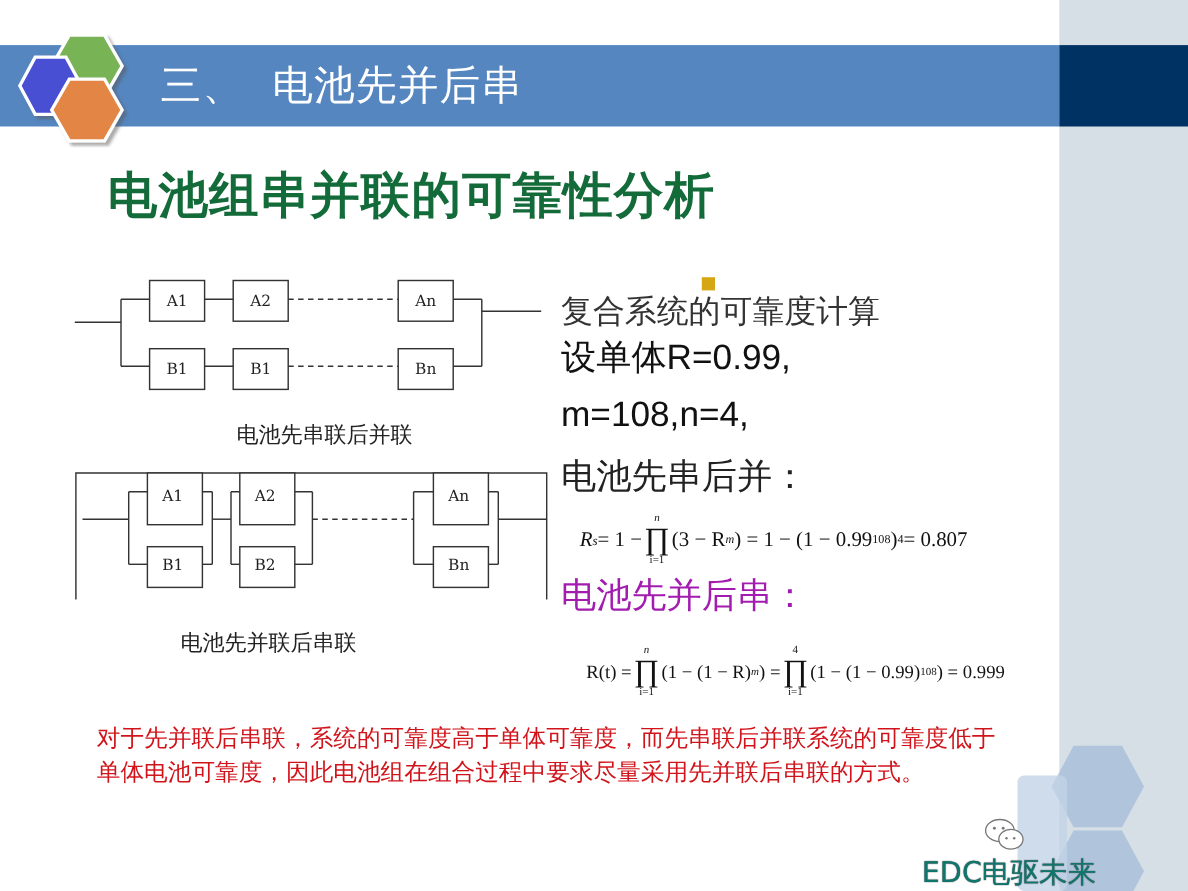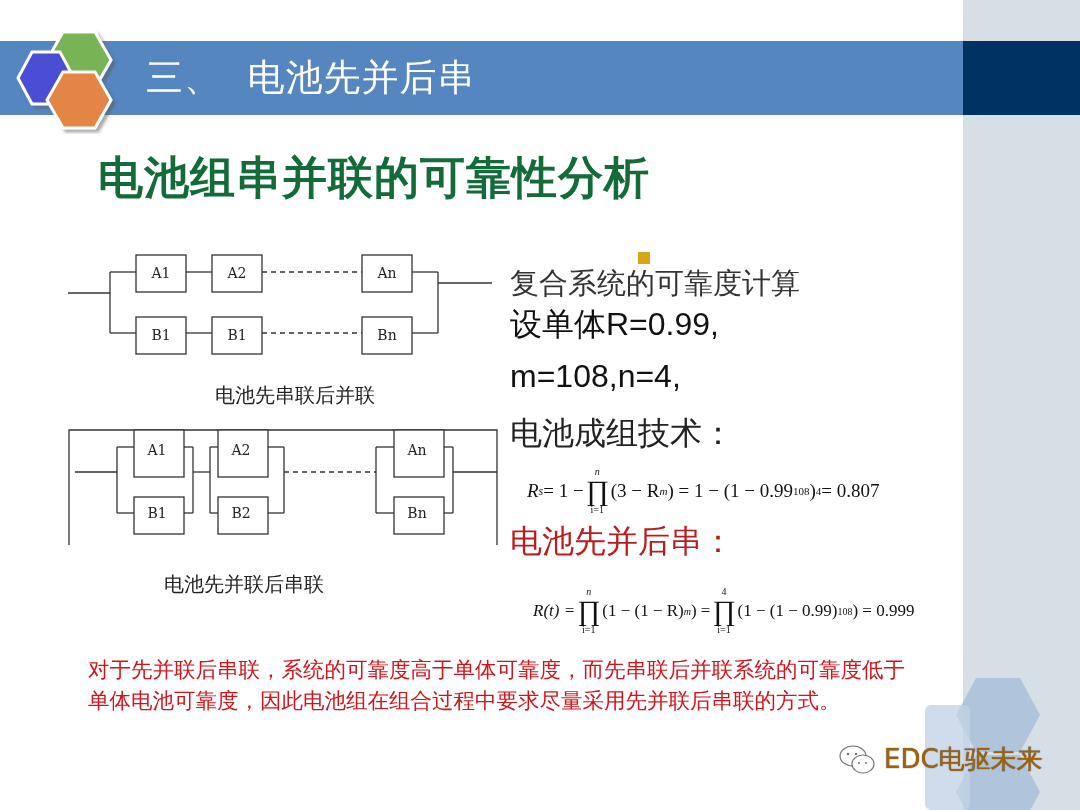--- a/index.html
+++ b/index.html
@@ -10,22 +10,22 @@
   .header-title { position:absolute; left:146px; top:53px; font-size:37px; color:#ffffff; letter-spacing:1px; font-family:"DejaVu Sans", sans-serif; white-space:pre; }
   .hexlogo { position:absolute; left:14px; top:24px; }
   .slide-title { position:absolute; left:70px; top:148px; font-size:45px; font-weight:bold; color:#146b3a; font-family:"DejaVu Sans", sans-serif; letter-spacing:1px;margin-left:28px; }
   .diagram { position:absolute; }
   .box-label { font-family:"DejaVu Serif", serif; font-size:14px; fill:#222; }
   .caption { position:absolute; font-family:"DejaVu Serif", serif; font-size:20px; color:#222; }
   .bullet-line { position:absolute; left:510px; top:252px; font-size:29px; color:#333; display:flex; align-items:center;flex-direction:column; }
   .bullet-sq { width:12px; height:12px; background:#d6a714; margin-right:22px; }
   .text-line { position:absolute; left:510px; font-size:32px; color:#111; font-family:"Liberation Sans", sans-serif;text-align:right; }
   .formula { position:absolute; font-family:"Liberation Serif", serif; color:#111; }
-  .note { position:absolute; left:88px; top:656px; width:830px; font-size:21.5px; line-height:31px; color:#d1141b; font-family:Liberation Mono, monospace; }
-  .watermark { position:absolute; left:838px; top:742px; display:flex; align-items:center; color:#a16207; font-size:26px; font-family:"DejaVu Sans", sans-serif; text-shadow:0 0 1px #666, 0 0 1px #666; }
+  .note { position:absolute; left:88px; top:656px; width:830px; font-size:21.5px; line-height:31px; color:#d1141b; font-family:Liberation Sans, sans-serif; }
+  .watermark { position:absolute; left:838px; top:742px; display:flex; align-items:center; color:#0f766e; font-size:26px; font-family:"DejaVu Sans", sans-serif; text-shadow:0 0 1px #666, 0 0 1px #666;flex-direction:column; }
 </style>
 </head>
 <body>
 
 <div class="right-panel"></div>
 
 <svg style="position:absolute;left:920px;top:660px;" width="160" height="150">
   <polygon points="56,18 100,18 120,55 100,92 56,92 36,55" fill="#a9bfd9" opacity="0.85"></polygon>
   <polygon points="56,95 100,95 120,132 100,169 56,169 36,132" fill="#a9bfd9" opacity="0.85"></polygon>
   <rect x="5" y="45" width="45" height="105" rx="6" fill="#c2d3e6" opacity="0.8"></rect>
@@ -121,44 +121,44 @@
   <text class="box-label" x="357" y="93" text-anchor="middle">Bn</text>
 </svg>
 <div class="caption" style="left:164px;top:571px;">电池先并联后串联</div>
 
 <div class="bullet-line">
   <span class="bullet-sq"></span>
   <span>复合系统的可靠度计算</span>
 </div>
 <div class="text-line" style="top:303px;">设单体R=0.99,</div>
 <div class="text-line" style="top:358px;">m=108,n=4,</div>
-<div class="text-line" style="top:412px;font-family:'DejaVu Sans',sans-serif;color:#222;">电池成组技术：</div>
+<div class="text-line" style="top:412px;font-family:'DejaVu Sans',sans-serif;color:#222;">电池先串后并：</div>
 
 <div class="formula" style="left:527px;top:466px;font-size:19px;height:50px;display:flex;align-items:center;">
   <span style="font-style:italic;">R</span>
     <sub style="font-style:italic;font-size:12px;">s</sub>
   <span> = 1 − </span>
   <span style="display:inline-flex;flex-direction:column;align-items:center;line-height:1;margin:0 2px;">
     <span style="font-size:10px;font-style:italic;">n</span>
     <span style="font-size:28px;">∏</span>
     <span style="font-size:10px;">i=1</span>
   </span>
   <span>(3 − R</span>
     <sup style="font-size:11px;font-style:italic;">m</sup>
   <span>) = 1 − (1 − 0.99</span>
     <sup style="font-size:11px;">108</sup>
   <span>)</span>
     <sup style="font-size:11px;">4</sup>
   <span> = 0.807</span>
 </div>
 
-<div class="text-line" style="top:520px;font-family:'DejaVu Sans',sans-serif;color:#b91c1c;">电池先并后串：</div>
+<div class="text-line" style="top:520px;font-family:'DejaVu Sans',sans-serif;color:#a21caf;">电池先并后串：</div>
 
 <div class="formula" style="left:533px;top:585px;font-size:17px;height:52px;display:flex;align-items:center;">
-  <span style="font-style:italic;">R(t) = </span>
+  <span style="">R(t) = </span>
   <span style="display:inline-flex;flex-direction:column;align-items:center;line-height:1;margin:0 2px;">
     <span style="font-size:10px;font-style:italic;">n</span>
     <span style="font-size:28px;">∏</span>
     <span style="font-size:10px;">i=1</span>
   </span>
   <span>(1 − (1 − R)</span>
     <sup style="font-size:10px;font-style:italic;">m</sup>
   <span>) = </span>
   <span style="display:inline-flex;flex-direction:column;align-items:center;line-height:1;margin:0 2px;">
     <span style="font-size:10px;">4</span>

